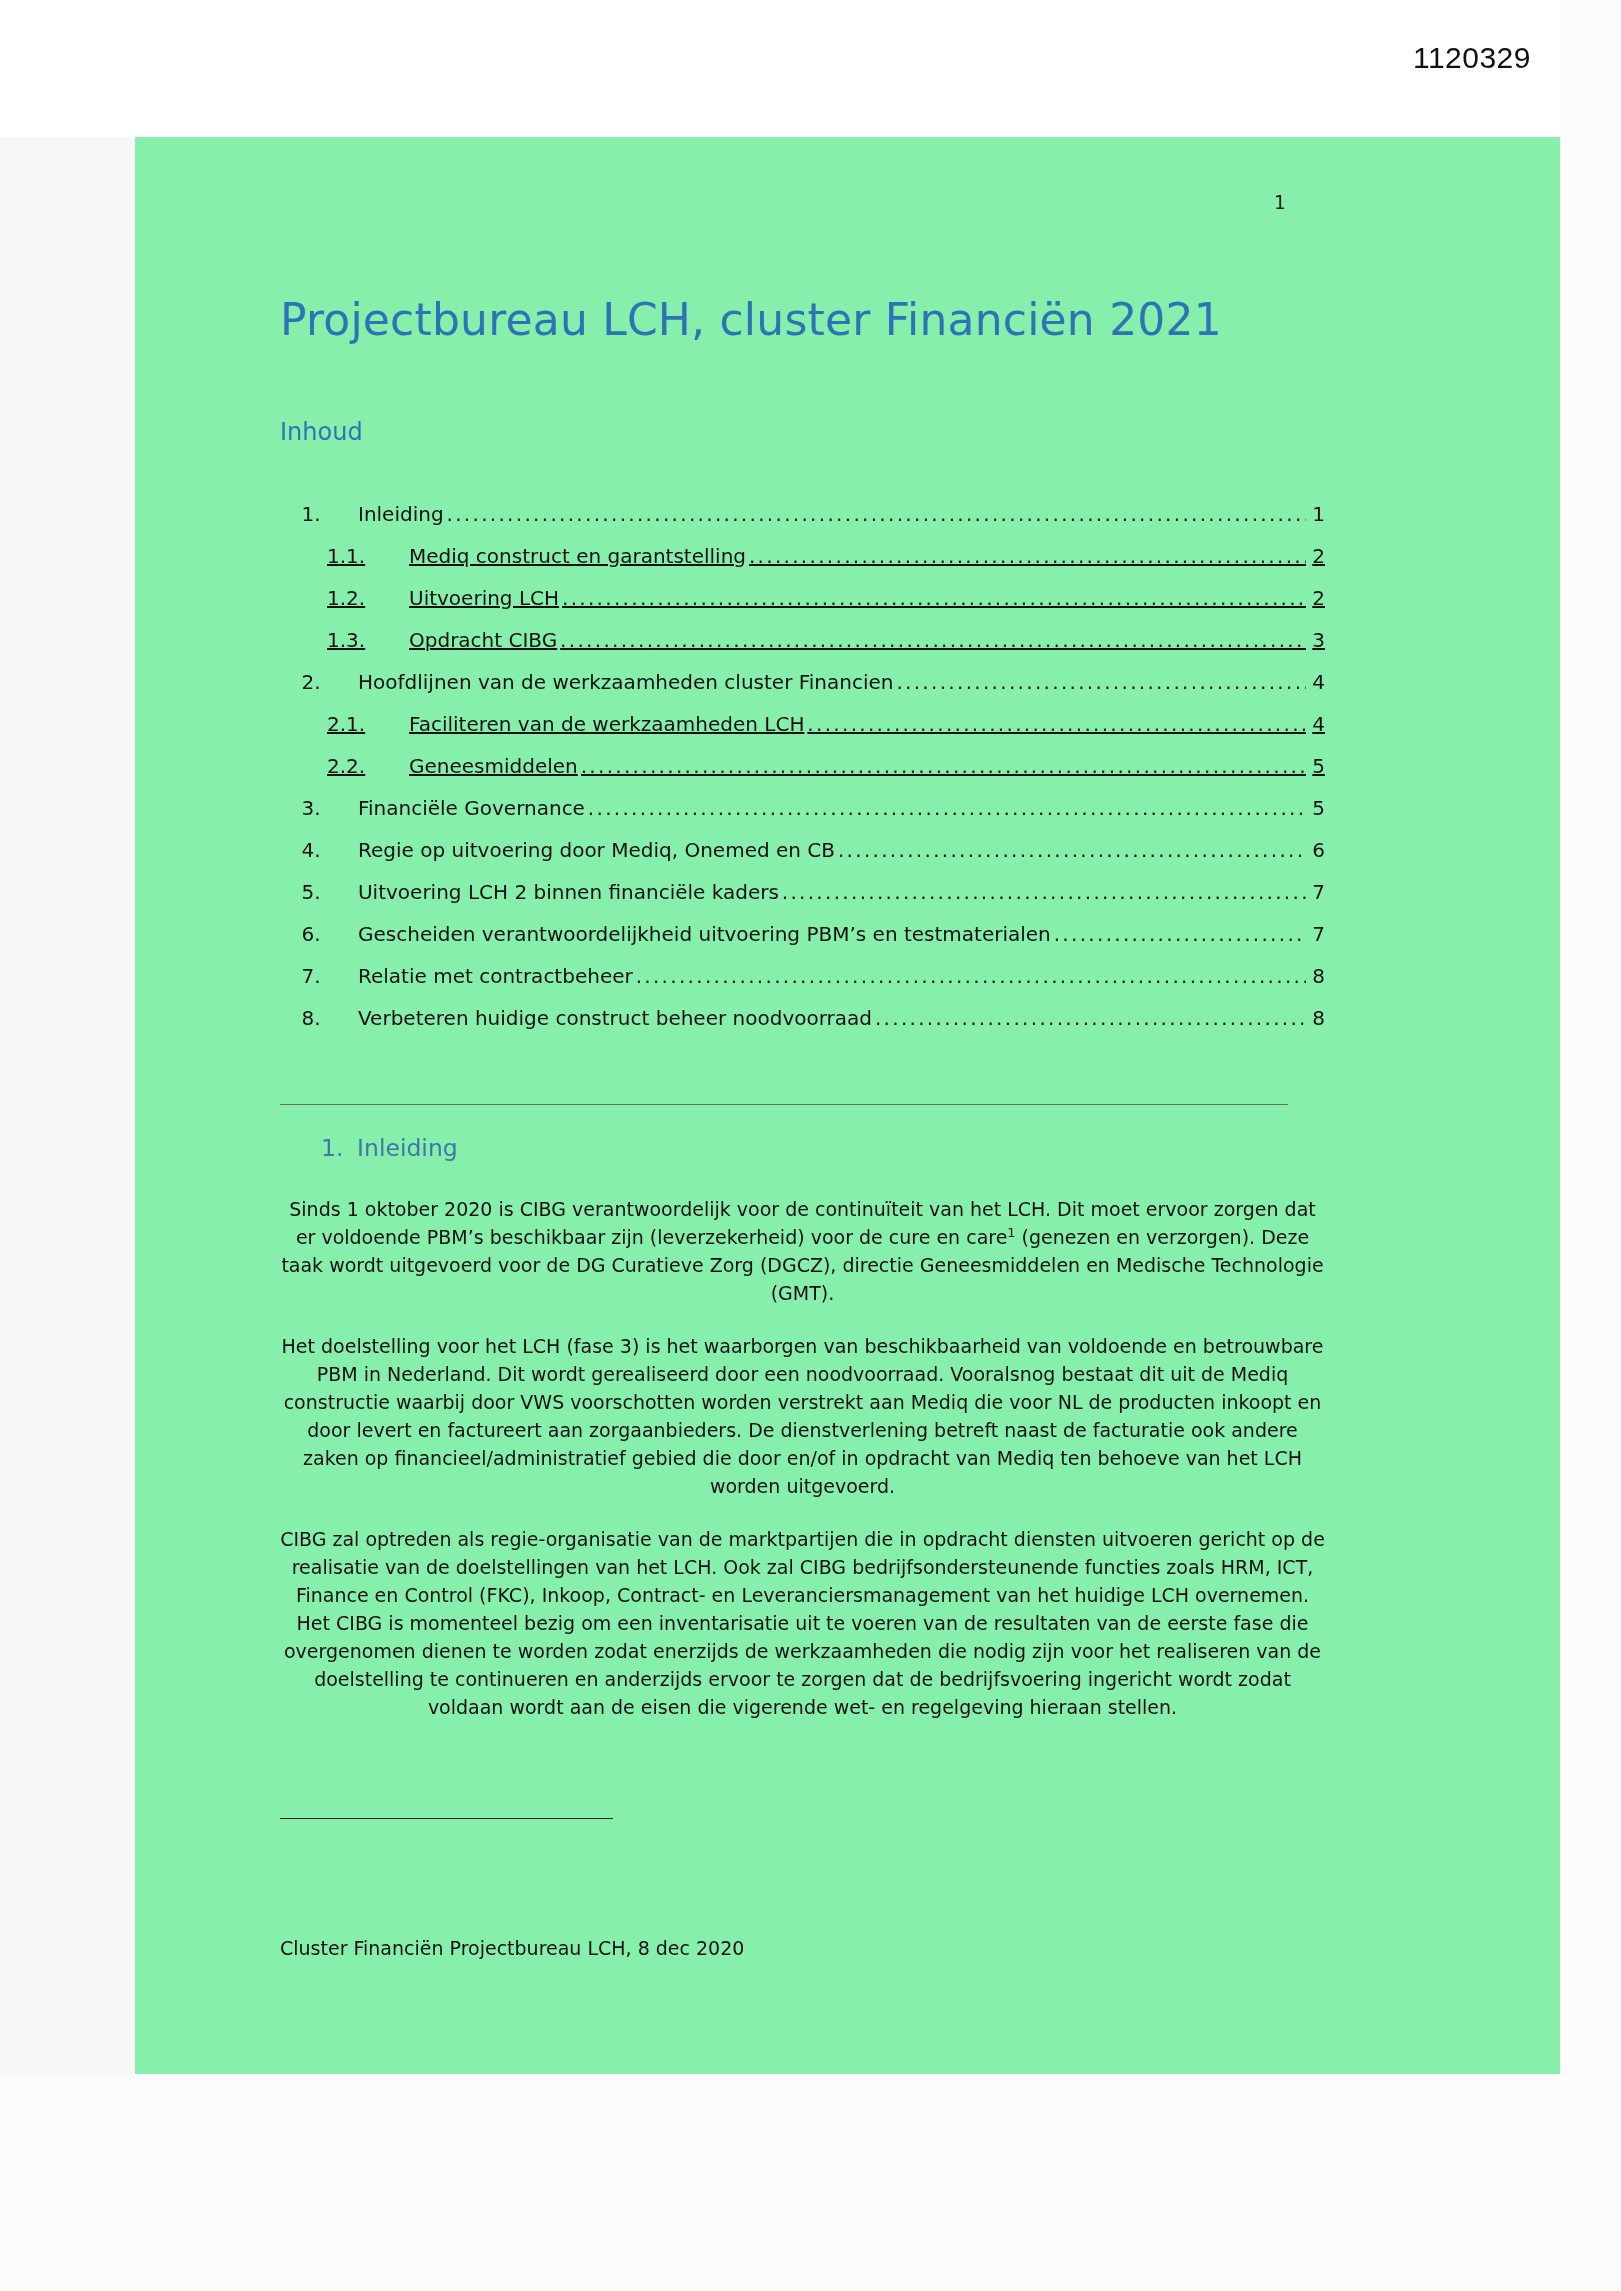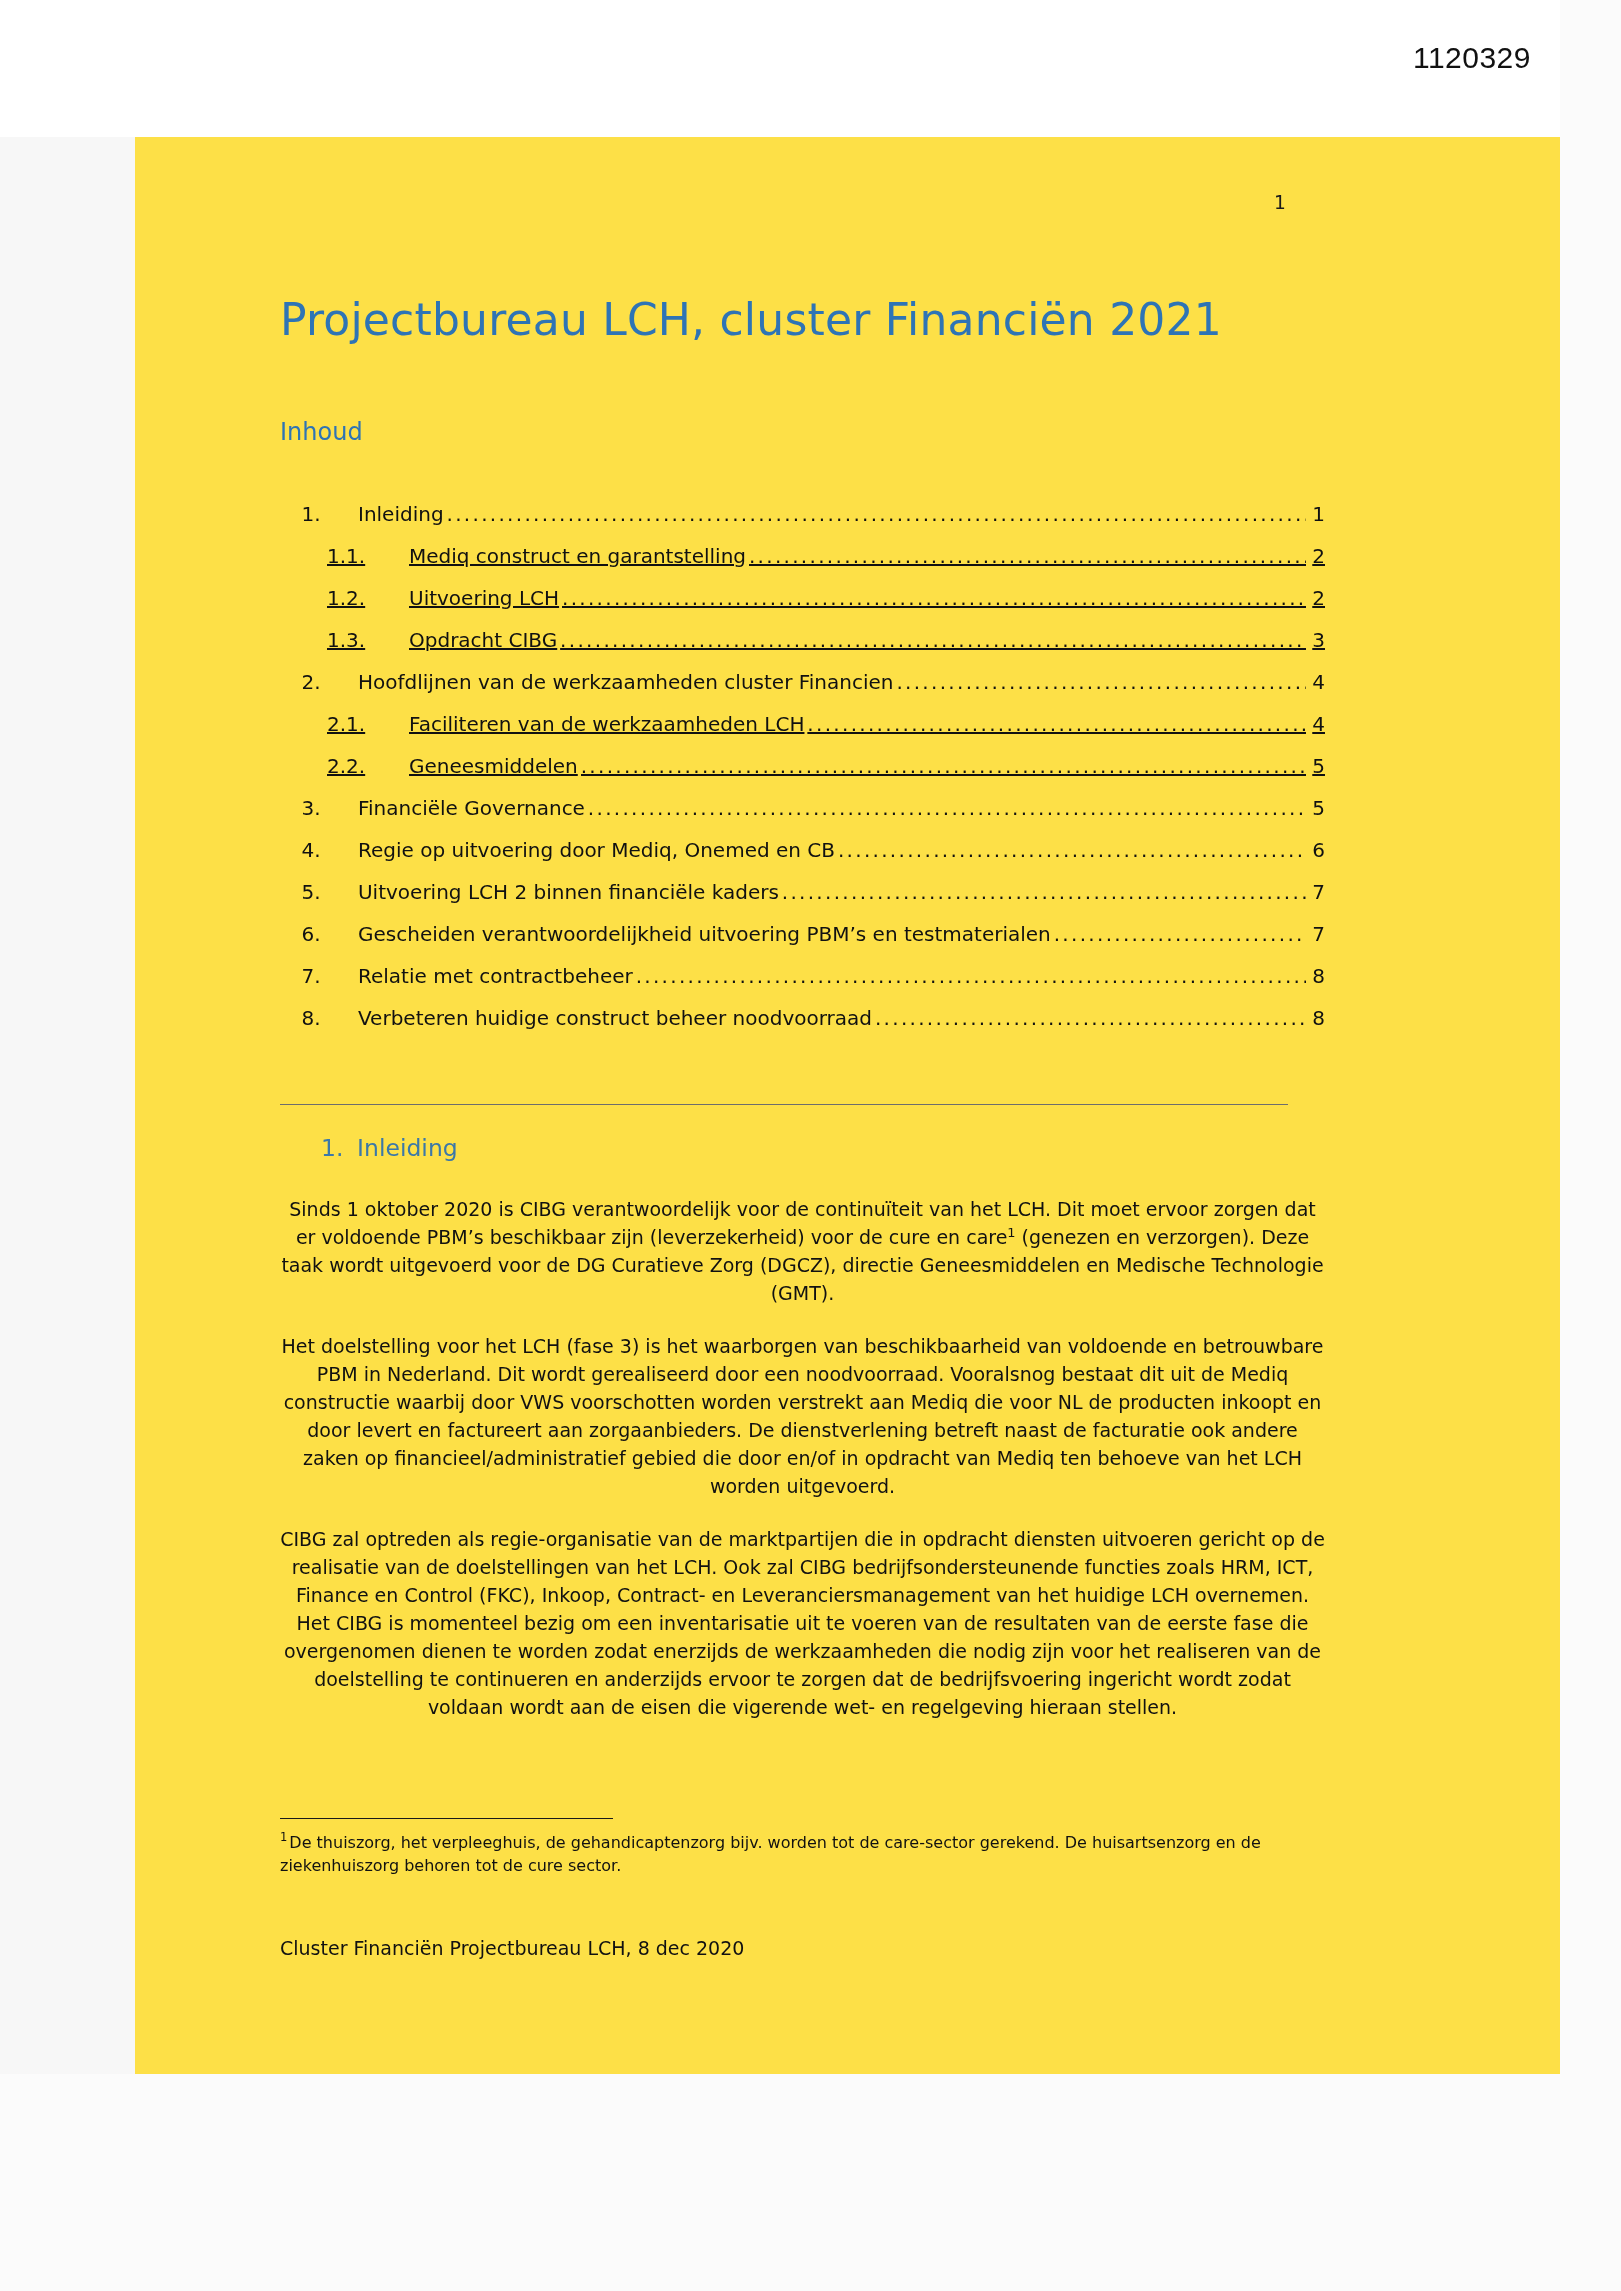--- a/index.html
+++ b/index.html
@@ -4,21 +4,21 @@
 <style>
   html, body {
     margin: 0;
     padding: 0;
     background: #f2f2f2;
   }
   .page {
     position: relative;
     width: 1621px;
     height: 2292px;
-    background: #fde047;
+    background: #86efac;
     margin: 0 auto;
     overflow: hidden;
     font-family: "DejaVu Sans", "Liberation Sans", sans-serif;
     color: #000000;
   }
   
   .page-shade-left {
     position: absolute;
     left: 0; top: 0;
     width: 135px; height: 2292px;
@@ -312,21 +312,18 @@
     <div class="body-block" id="body-paragraphs">
         <p class="para"><span>Sinds 1 oktober 2020 is CIBG verantwoordelijk voor de continuïteit van het LCH. Dit moet ervoor zorgen dat er voldoende PBM’s beschikbaar zijn (leverzekerheid) voor de cure en care</span><sup class="fn-ref">1</sup><span> (genezen en verzorgen). Deze taak wordt uitgevoerd voor de DG Curatieve Zorg (DGCZ), directie Geneesmiddelen en Medische Technologie (GMT).</span></p>
         <p class="para"><span>Het doelstelling voor het LCH (fase 3) is het waarborgen van beschikbaarheid van voldoende en betrouwbare PBM in Nederland.  Dit wordt gerealiseerd door een noodvoorraad. Vooralsnog bestaat dit uit de Mediq constructie waarbij door VWS voorschotten worden verstrekt aan Mediq die voor NL de producten inkoopt en door levert en factureert aan zorgaanbieders. De dienstverlening betreft naast de facturatie ook andere zaken op financieel/administratief gebied die door en/of in opdracht van Mediq ten behoeve van het LCH worden uitgevoerd.</span></p>
         <p class="para"><span>CIBG zal optreden als regie-organisatie van de marktpartijen die in opdracht diensten uitvoeren gericht op de realisatie van de doelstellingen van het LCH. Ook zal CIBG bedrijfsondersteunende functies zoals HRM, ICT, Finance en Control (FKC), Inkoop, Contract- en Leveranciersmanagement van het huidige LCH overnemen. Het CIBG is momenteel bezig om een inventarisatie uit te voeren van de resultaten van de eerste fase die overgenomen dienen te worden zodat enerzijds de werkzaamheden die nodig zijn voor het realiseren van de doelstelling te continueren en anderzijds ervoor te zorgen dat de bedrijfsvoering ingericht wordt zodat voldaan wordt aan de eisen die vigerende wet- en regelgeving hieraan stellen.</span></p>
       </div>
 
   </div>
 
   <div class="footnote-area">
     <hr class="footnote-rule">
-    <p class="footnote-text">
-      <sup>1</sup><span>De thuiszorg, het verpleeghuis, de gehandicaptenzorg bijv. worden tot de care-sector gerekend. De huisartsenzorg en de ziekenhuiszorg behoren tot de cure sector.</span>
-    </p>
   </div>
 
   <div class="doc-footer">Cluster Financiën Projectbureau LCH, 8 dec 2020</div>
 
 </div>
 
 
 </body></html>

